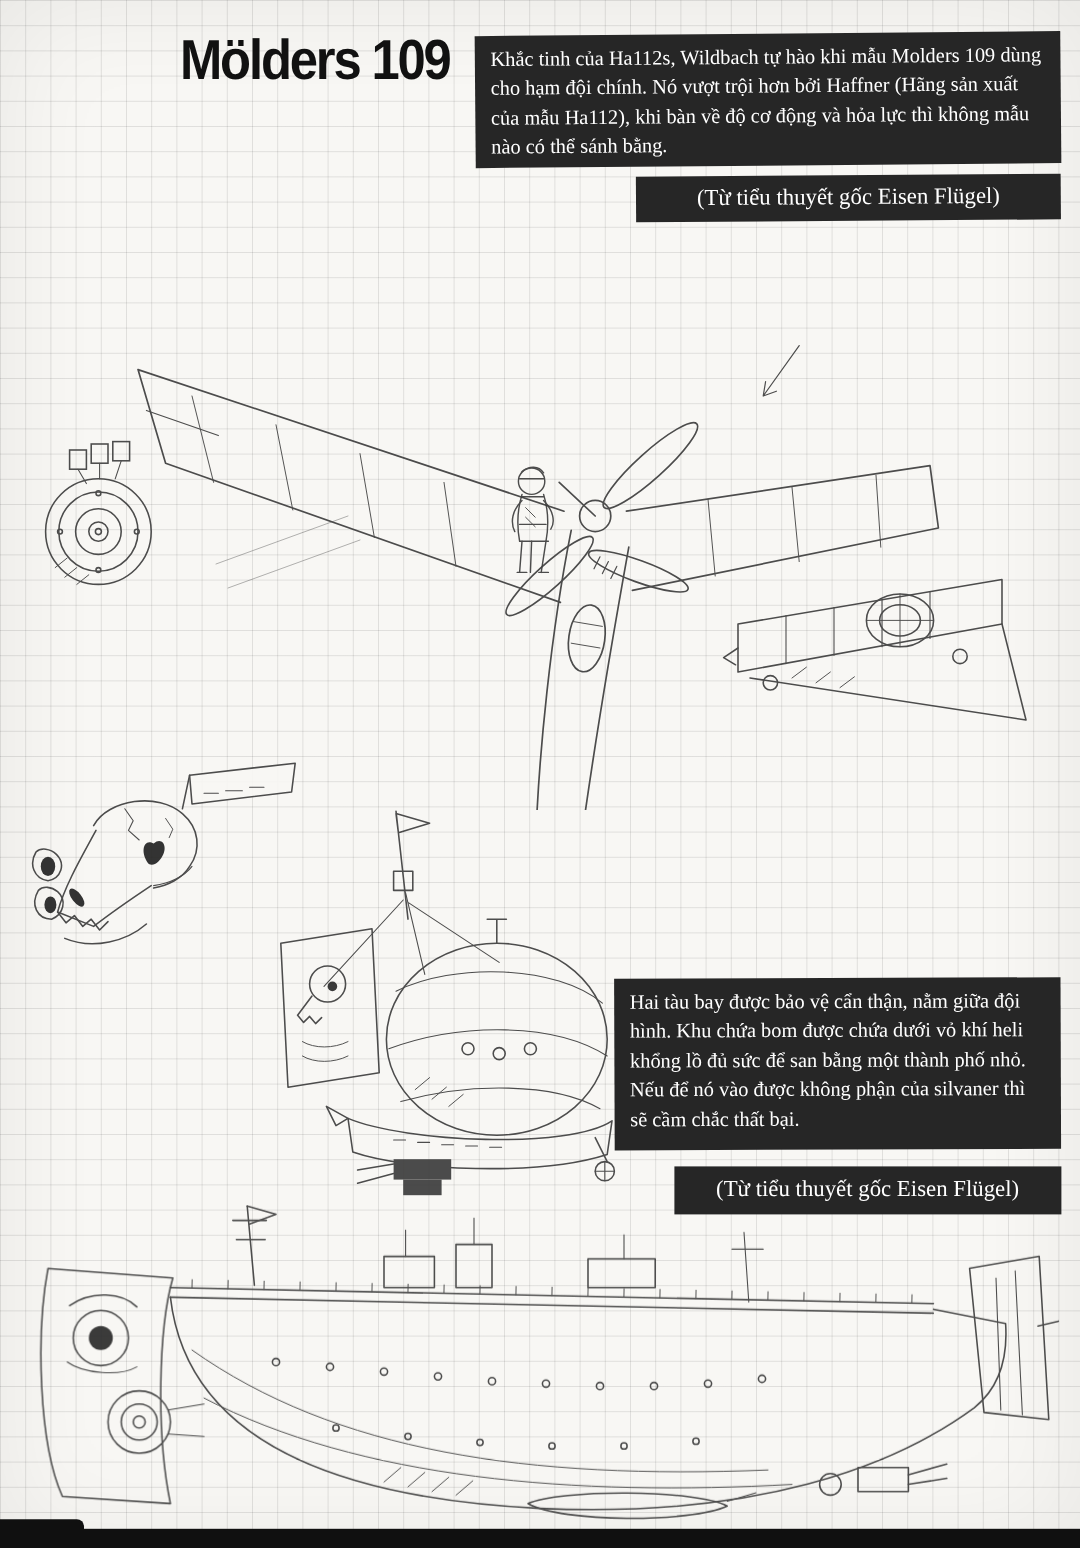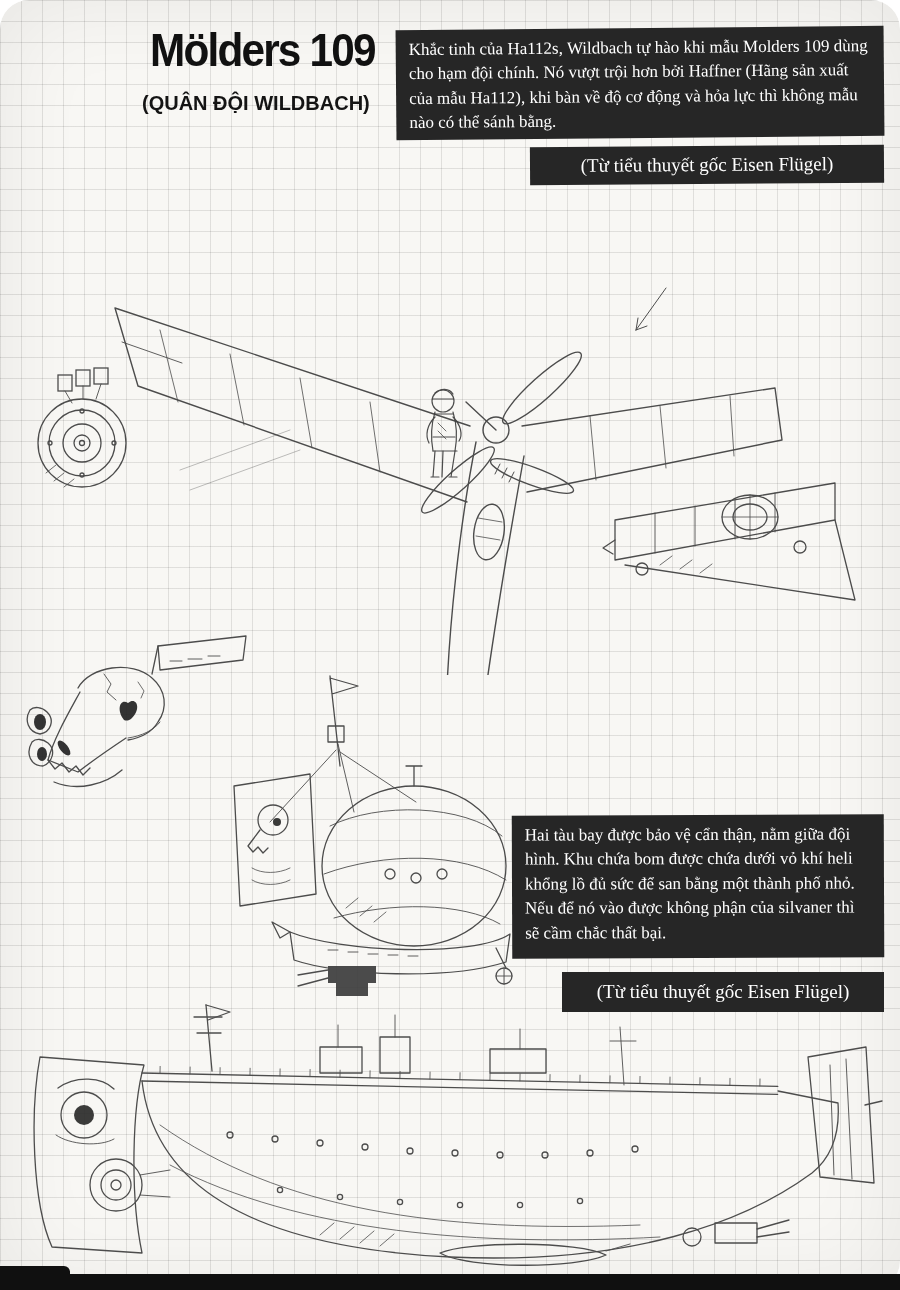--- a/index.html
+++ b/index.html
@@ -8,21 +8,20 @@
     font-family:"Liberation Serif","DejaVu Serif",serif;
   }
   #page{
     position:absolute;inset:0;
     background-color:#f8f7f4;
     background-image:
       linear-gradient(rgba(60,60,60,0.13) 1px, transparent 1px),
       linear-gradient(90deg, rgba(60,60,60,0.13) 1px, transparent 1px);
     background-size:21px 21px;
     box-shadow:inset 0 0 90px rgba(0,0,0,0.07);
-    border-radius:29px;
   }
   .title{
     position:absolute;left:150px;top:22px;
     font-family:"Liberation Sans","DejaVu Sans",sans-serif;
     font-weight:700;font-size:47px;color:#111;letter-spacing:-2px;
     transform:scaleX(0.90);transform-origin:left top;white-space:nowrap;
     z-index:6;
   }
   .subtitle{
     position:absolute;left:142px;top:92px;
@@ -53,21 +52,20 @@
     position:absolute;left:0;top:1266px;width:70px;height:24px;background:#101010;
     z-index:7;border-radius:0 6px 0 0;
   }
 </style>
 </head>
 <body>
 
 <div id="page">
 
   <div class="title">Mölders 109</div>
-  <div class="subtitle">(QUÂN ĐỘI WILDBACH)</div>
 
   <div class="panel" id="intro-panel">
     <span>Khắc tinh của Ha112s, Wildbach tự hào khi mẫu Molders 109 dùng cho hạm đội chính. Nó vượt trội hơn bởi Haffner (Hãng sản xuất của mẫu Ha112), khi bàn về độ cơ động và hỏa lực thì không mẫu nào có thể sánh bằng.</span>
   </div>
   <div class="panel credit" id="intro-credit">
     <span>(Từ tiểu thuyết gốc Eisen Flügel)</span>
   </div>
 
   <div class="panel" id="fleet-panel">
     <span>Hai tàu bay được bảo vệ cẩn thận, nằm giữa đội hình. Khu chứa bom được chứa dưới vỏ khí heli khổng lồ đủ sức để san bằng một thành phố nhỏ. Nếu để nó vào được không phận của silvaner thì sẽ cầm chắc thất bại.</span>

